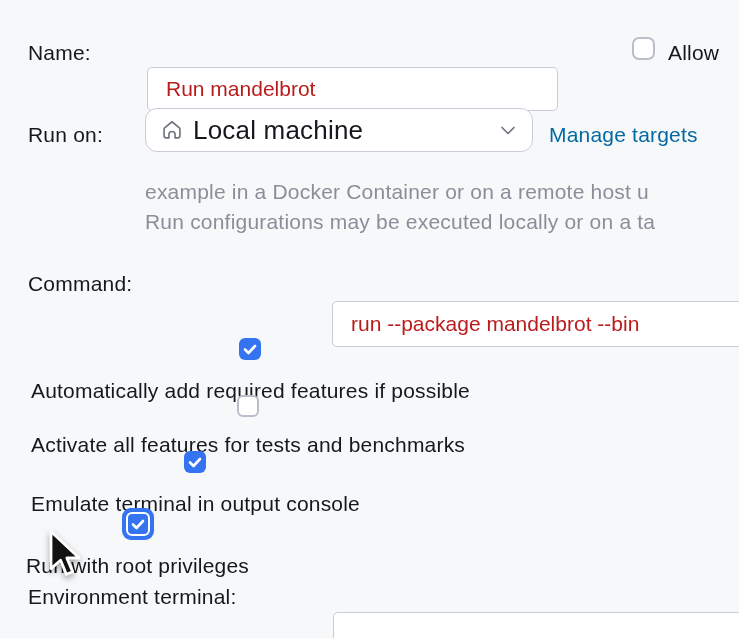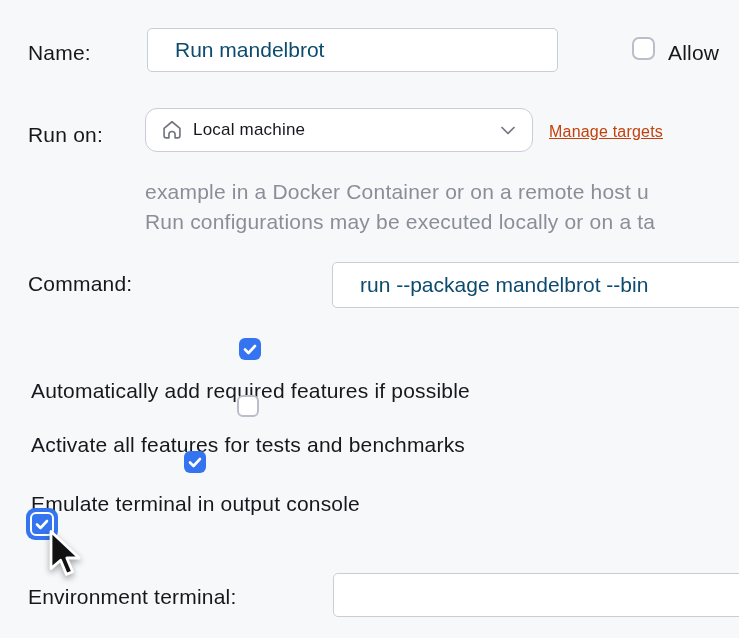--- a/index.html
+++ b/index.html
@@ -7,29 +7,29 @@
     width:739px;height:638px;overflow:hidden;position:relative;
     background:#F7F8FA;
     font-family:"Liberation Sans",sans-serif;
     color:#16181D;
   }
   .abs{position:absolute;}
   .lbl{font-size:21px;letter-spacing:.2px;white-space:nowrap;}
   .help{font-size:21px;letter-spacing:.2px;color:#8A8E99;line-height:30px;white-space:nowrap;}
   input.txt{
     background:#FFFFFF;border:1.5px solid #C9CDD7;border-radius:5px;
-    font-family:"Liberation Sans",sans-serif;font-size:21px;color:#0c4a6e;
-    padding:0 27px;box-sizing:border-box;outline:none;
+    font-family:"Liberation Sans",sans-serif;font-size:21px;color:#b91c1c;
+    padding:0 18px;box-sizing:border-box;outline:none;margin-top:39px;
   }
   .combo{
     background:#FFFFFF;border:1.5px solid #C9CDD7;border-radius:12px;
     display:flex;align-items:center;box-sizing:border-box;cursor:default;
   }
-  .combo-text{font-size:17px;letter-spacing:.2px;margin-left:10px;flex:0 0 auto;}
-  .link{font-size:16px;letter-spacing:.2px;color:#c2410c;font-weight:500;white-space:nowrap;cursor:pointer;text-decoration:underline;}
+  .combo-text{font-size:26px;letter-spacing:.2px;margin-left:10px;flex:0 0 auto;}
+  .link{font-size:21px;letter-spacing:.2px;color:#0369a1;font-weight:500;white-space:nowrap;cursor:pointer;}
   .cbrow{display:flex;align-items:center;gap:19px;flex-direction:column;}
   .cb{width:22px;height:22px;box-sizing:border-box;border-radius:6px;flex:0 0 auto;}
   .cb.unchecked{background:#FFFFFF;border:2px solid #B9BEC9;}
   .cb.checked{background:#3574F0;display:flex;align-items:center;justify-content:center;}
   .focus-ring{
     width:32px;height:32px;background:#3574F0;border-radius:9px;
     display:flex;align-items:center;justify-content:center;flex:0 0 auto;
   }
   .focus-ring .cb.checked{width:24px;height:24px;border:2px solid #FFFFFF;border-radius:6px;}
   .allow-cb{
@@ -95,20 +95,21 @@
   </div>
 
   <div class="abs cbrow" style="left:26px;top:508px;gap:14px;">
     <span class="focus-ring">
       <span class="cb checked">
         <svg width="14" height="11" viewBox="0 0 14 11">
           <polyline points="2,5.5 5.5,9 12,2" fill="none" stroke="#FFFFFF" stroke-width="2.6" stroke-linecap="round" stroke-linejoin="round"></polyline>
         </svg>
       </span>
     </span>
+    <span class="lbl">Run with root privileges</span>
   </div>
 
   <div class="abs lbl" style="left:28px;top:585px;">Environment terminal:</div>
   <input class="abs txt" type="text" style="left: 333px; top: 573px; width: 430px; height: 44px;" value="">
 
   <svg class="abs cursor" style="left:48px;top:529px;" width="36" height="50" viewBox="0 0 18 25">
     <path d="M1.5 1.2 L1.5 19.8 L6.3 15.6 L9.2 22.7 L12.3 21.4 L9.4 14.5 L15.6 14.5 Z" fill="#121212" stroke="#FFFFFF" stroke-width="1.4" stroke-linejoin="round"></path>
   </svg>
 
 </div>

